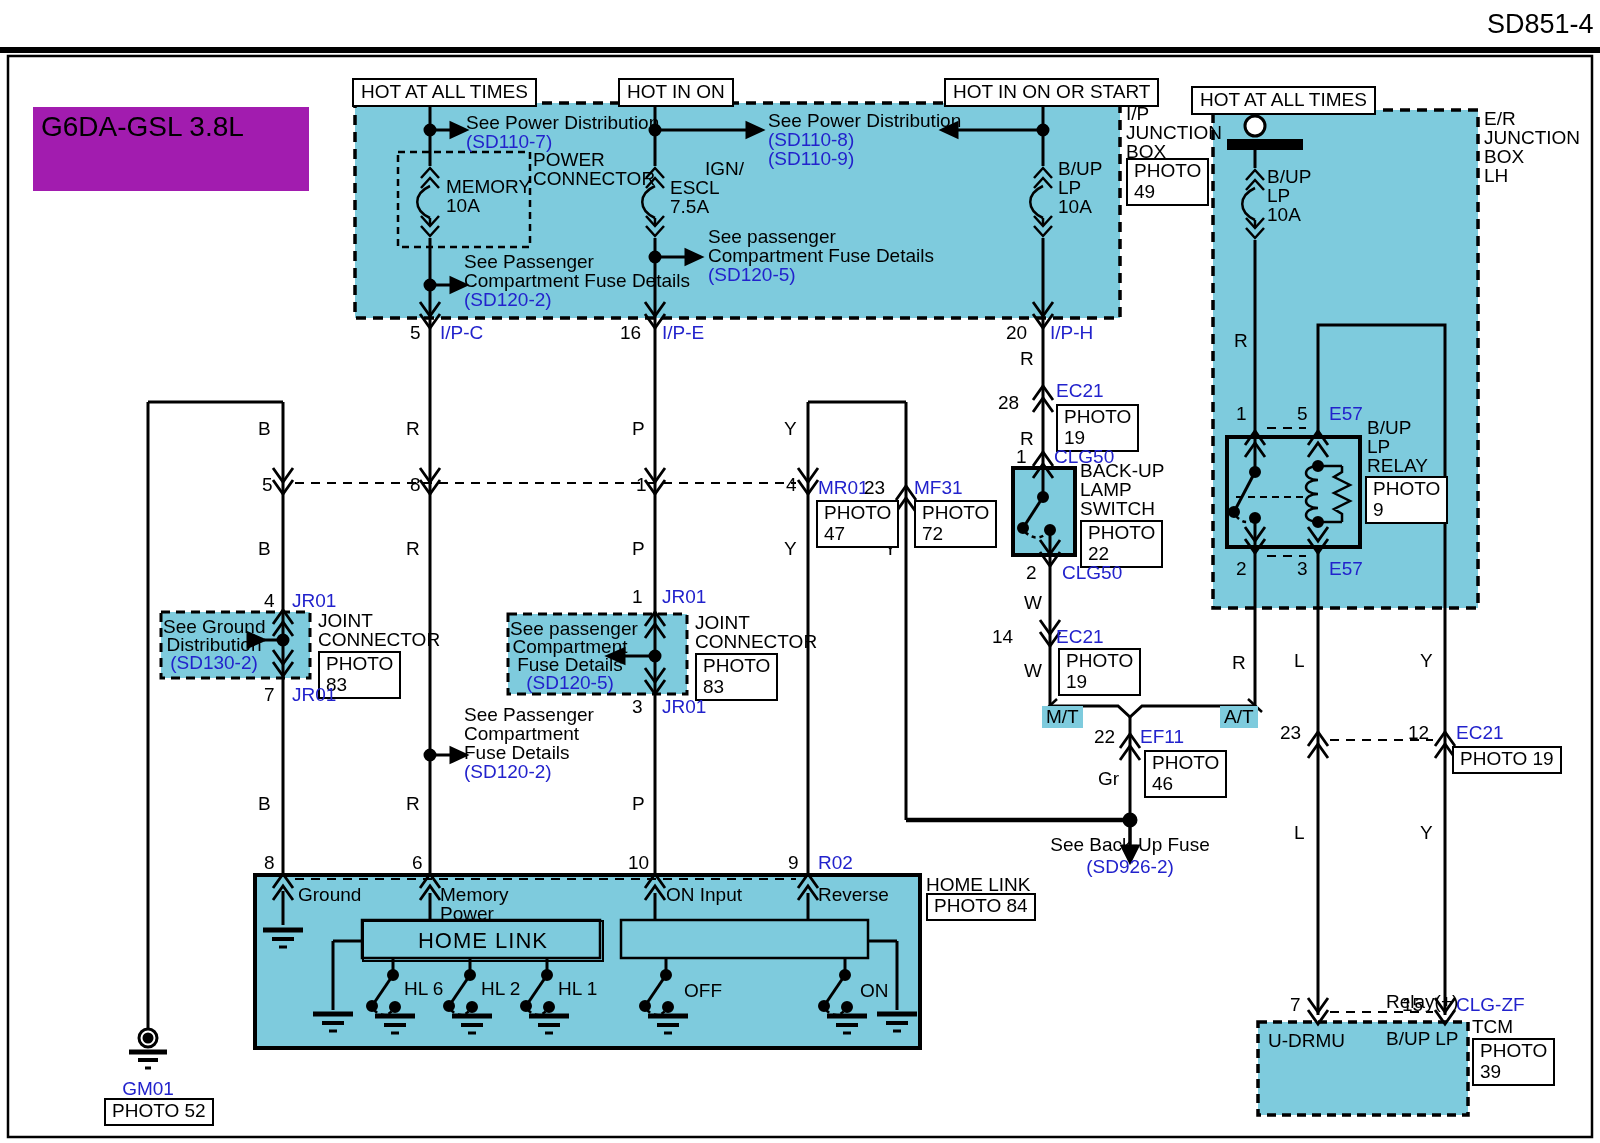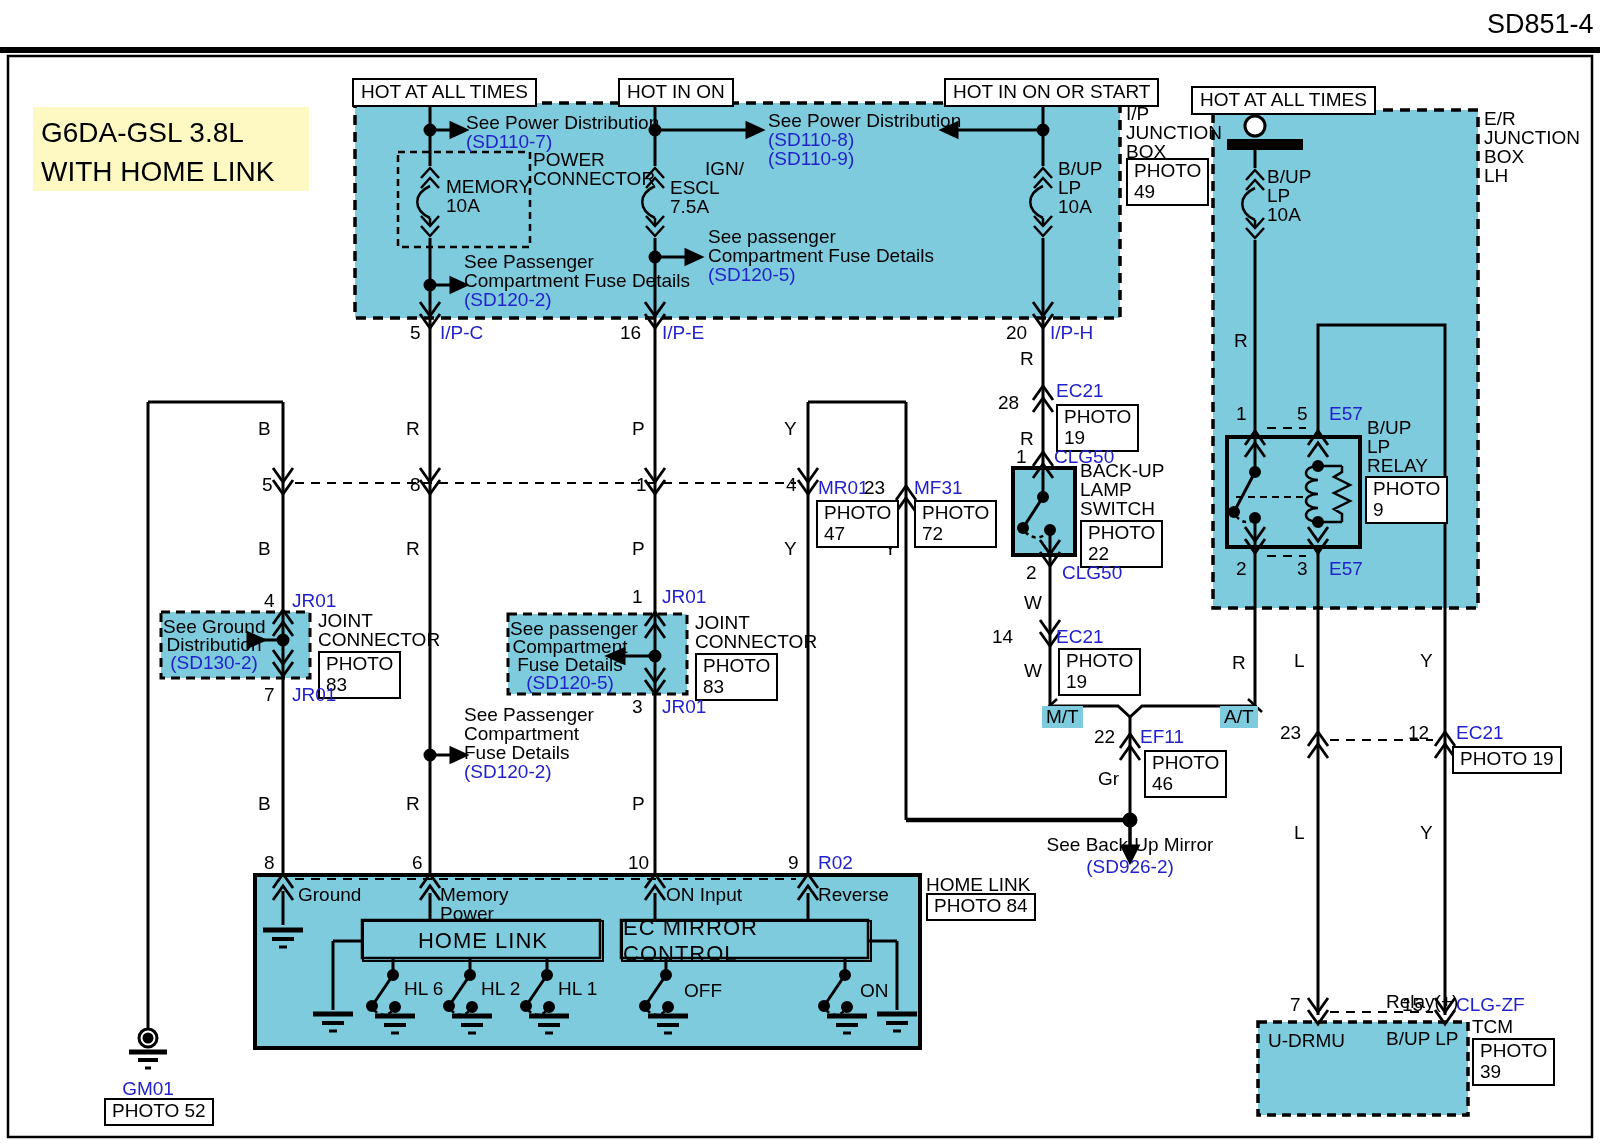--- a/index.html
+++ b/index.html
@@ -9,22 +9,22 @@
   .lb{position:absolute;font-size:19px;line-height:1.12;white-space:nowrap;}
   .blue{color:#2222cc;}
   .pbox{position:absolute;border:2px solid #000;background:#fff;padding:1px 6px 2px 6px;
         font-size:19px;line-height:1.08;white-space:nowrap;}
   .banner{position:absolute;border:2px solid #000;background:#fff;padding:1px 7px 2px 7px;
         font-size:19px;white-space:nowrap;}
   .cbox{position:absolute;border:2px solid #000;display:flex;align-items:center;
         justify-content:center;font-size:22px;letter-spacing:1px;}
   .hi{position:absolute;background:#7ecbdd;padding:0 4px;font-size:19px;}
   .ctr{text-align:center;}
-  #variant{position:absolute;left:33px;top:107px;width:268px;height:84px;background:#fef9c3;
-        font-size:28px;line-height:1.4;padding-left:8px;display:flex;flex-direction:column;justify-content:flex-end;}
+  #variant{position:absolute;left:33px;top:107px;width:268px;height:84px;background:#a21caf;
+        font-size:28px;line-height:1.4;padding-left:8px;display:flex;flex-direction:column;justify-content:flex-start;}
   #title{position:absolute;left:12px;top:9px;font-size:27px;}
   #code{position:absolute;left:1487px;top:9px;font-size:27px;}
 </style>
 </head>
 <body>
 
 <div id="stage">
 
 <svg id="wires" width="1600" height="1143" viewBox="0 0 1600 1143" stroke="#000" fill="none" stroke-width="3">
   <defs>
@@ -267,21 +267,20 @@
     <line x1="1267" y1="556" x2="1306" y2="556"></line>
     <line x1="1330" y1="740" x2="1433" y2="740"></line>
     <line x1="1330" y1="1012" x2="1433" y2="1012"></line>
   </g>
 </svg>
 
 <div id="code">SD851-4</div>
 
 <div id="variant">
   <div>G6DA-GSL 3.8L</div>
-  <div>WITH HOME LINK</div>
 </div>
 
 <div class="banner" style="left:352px;top:78px">HOT AT ALL TIMES</div>
 <div class="banner" style="left:618px;top:78px">HOT IN ON</div>
 <div class="banner" style="left:944px;top:78px">HOT IN ON OR START</div>
 <div class="banner" style="left:1191px;top:86px">HOT AT ALL TIMES</div>
 
 <div class="lb" style="left:1126px;top:103px">I/P</div>
 <div class="lb" style="left:1126px;top:122px">JUNCTION</div>
 <div class="lb" style="left:1126px;top:141px">BOX</div>
@@ -368,21 +367,21 @@
 <div class="lb" style="left:1024px;top:660px">W</div>
 <div class="hi" style="left:1042px;top:706px">M/T</div>
 <div class="hi" style="left:1220px;top:706px">A/T</div>
 <div class="lb" style="left:1094px;top:726px">22</div>
 <div class="lb blue" style="left:1140px;top:726px">EF11</div>
 <div class="pbox" style="left:1144px;top:750px">
   <div>PHOTO</div>
   <div>46</div>
 </div>
 <div class="lb" style="left:1098px;top:768px">Gr</div>
-<div class="lb ctr" style="left:1044px;top:834px;width:172px">See Back-Up Mirror</div>
+<div class="lb ctr" style="left:1044px;top:834px;width:172px">See Back-Up Fuse</div>
 <div class="lb blue ctr" style="left:1044px;top:856px;width:172px">(SD926-2)</div>
 
 <div class="lb" style="left:1232px;top:652px">R</div>
 <div class="lb" style="left:1294px;top:650px">L</div>
 <div class="lb" style="left:1420px;top:650px">Y</div>
 <div class="lb" style="left:1280px;top:722px">23</div>
 <div class="lb" style="left:1408px;top:722px">12</div>
 <div class="lb blue" style="left:1456px;top:722px">EC21</div>
 <div class="pbox" style="left:1452px;top:746px">
   <div>PHOTO 19</div>
@@ -469,21 +468,20 @@
 <div class="lb" style="left:412px;top:852px">6</div>
 <div class="lb" style="left:628px;top:852px">10</div>
 <div class="lb" style="left:788px;top:852px">9</div>
 <div class="lb blue" style="left:818px;top:852px">R02</div>
 <div class="lb" style="left:298px;top:884px">Ground</div>
 <div class="lb" style="left:440px;top:884px">Memory</div>
 <div class="lb" style="left:440px;top:903px">Power</div>
 <div class="lb" style="left:666px;top:884px">ON Input</div>
 <div class="lb" style="left:818px;top:884px">Reverse</div>
 <div class="cbox" style="left:362px;top:920px;width:238px;height:38px">HOME  LINK</div>
-<div class="cbox" style="left:621px;top:920px;width:247px;height:38px">EC  MIRROR CONTROL</div>
 <div class="lb" style="left:404px;top:978px">HL 6</div>
 <div class="lb" style="left:481px;top:978px">HL 2</div>
 <div class="lb" style="left:558px;top:978px">HL 1</div>
 <div class="lb" style="left:684px;top:980px">OFF</div>
 <div class="lb" style="left:860px;top:980px">ON</div>
 <div class="lb" style="left:926px;top:874px">HOME LINK</div>
 <div class="pbox" style="left:926px;top:893px">
   <div>PHOTO 84</div>
 </div>
 

